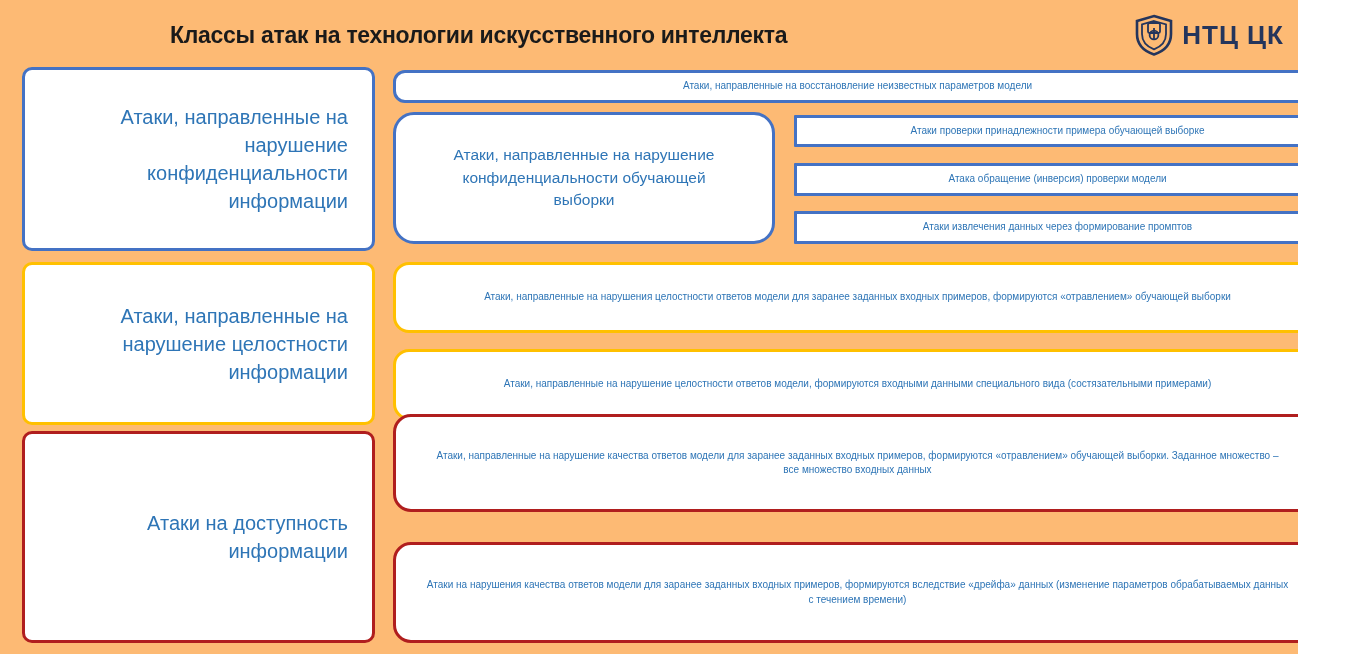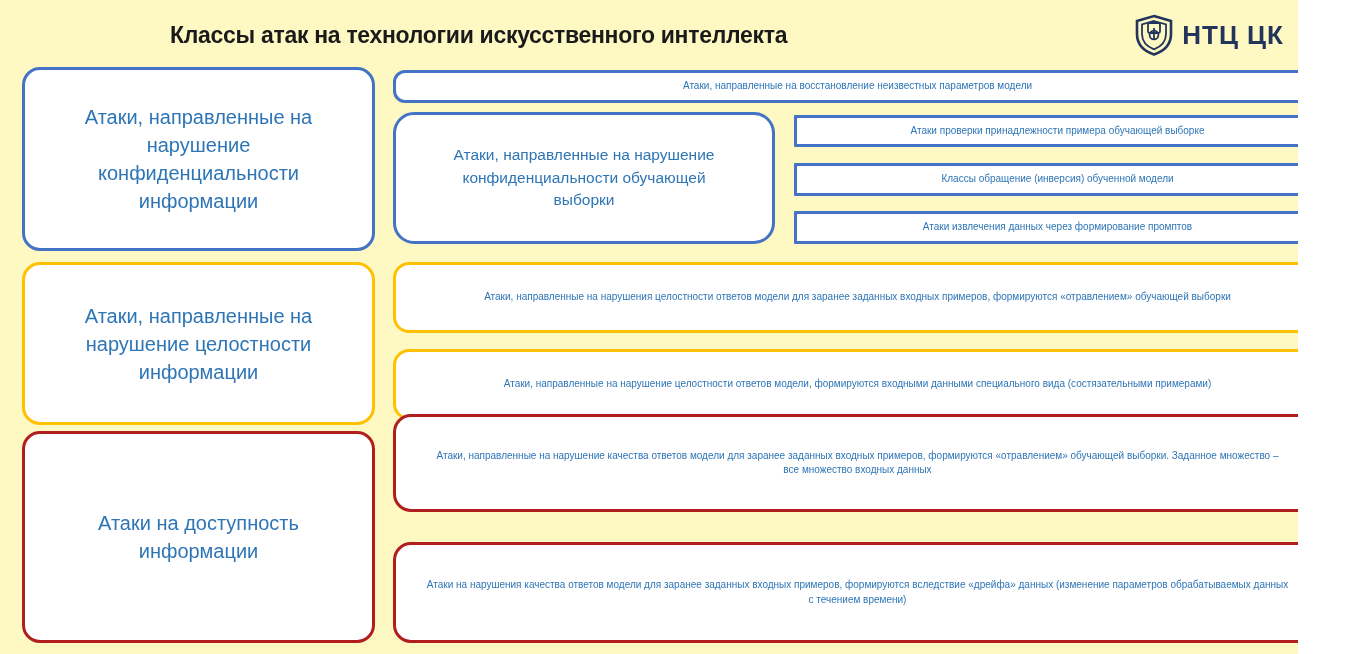--- a/index.html
+++ b/index.html
@@ -1,37 +1,37 @@
 <!DOCTYPE html>
 <html><head>
 <meta charset="utf-8">
 <style>
   html,body{margin:0;padding:0;background:#ffffff;}
   body{font-family:"Liberation Sans","DejaVu Sans",sans-serif;}
-  .canvas{position:relative;width:1298px;height:654px;background:#fef9c3;overflow:hidden;}
+  .canvas{position:relative;width:1298px;height:654px;background:#fdba74;overflow:hidden;}
 
   .page-title{
     position:absolute;left:170px;top:22px;width:760px;
     font-size:23px;font-weight:700;color:#1a1a1a;letter-spacing:-0.3px;
   }
 
   .logo{position:absolute;right:14px;top:14px;display:flex;align-items:center;gap:8px;}
   .logo svg{display:block;}
   .logo-text{font-size:26px;font-weight:700;color:#24355c;letter-spacing:1px;}
 
   .box{
     position:absolute;box-sizing:border-box;
     display:flex;align-items:center;justify-content:center;
     text-align:center;background:#ffffff;
   }
   .box span{display:block;}
 
   
-  .cat{border-radius:18px;border:3px solid;padding:10px 24px;
-       font-size:20px;line-height:1.4;color:#2e75b6;}
+  .cat{border-radius:10px;border:3px solid;padding:10px 24px;
+       font-size:20px;line-height:1.4;color:#2e75b6;text-align:right;}
   .cat.blue{border-color:#4472c4;}
   .cat.yellow{border-color:#ffc000;}
   .cat.red{border-color:#b01e1e;}
 
   
   .atk{border-radius:12px;border:3px solid;padding:4px 20px;
        font-size:10px;line-height:1.45;color:#2e75b6;}
   .atk.blue{border-color:#4472c4;}
   .atk.yellow{border-color:#ffc000;}
   .atk.red{border-color:#b01e1e;}
@@ -76,21 +76,21 @@
 
   <div class="box atk blue big-mid" style="left:393px;top:112px;width:382px;height:132px;padding:8px 34px;border-radius:21px;">
     <span>Атаки, направленные на нарушение конфиденциальности обучающей выборки</span>
   </div>
 
   <div class="box atk blue small" style="left:794px;top:115px;width:527px;height:32px;">
     <span>Атаки проверки принадлежности примера обучающей выборке</span>
   </div>
 
   <div class="box atk blue small" style="left:794px;top:163px;width:527px;height:33px;">
-    <span>Классы обращение (инверсия) обученной модели</span>
+    <span>Атака обращение (инверсия) проверки модели</span>
   </div>
 
   <div class="box atk blue small" style="left:794px;top:211px;width:527px;height:33px;">
     <span>Атаки извлечения данных через формирование промптов</span>
   </div>
 
   <div class="box atk yellow" style="left:393px;top:262px;width:929px;height:71px;padding:6px 44px;border-radius:16px;">
     <span>Атаки, направленные на нарушения целостности ответов модели для заранее заданных входных примеров, формируются «отравлением» обучающей выборки</span>
   </div>
 

